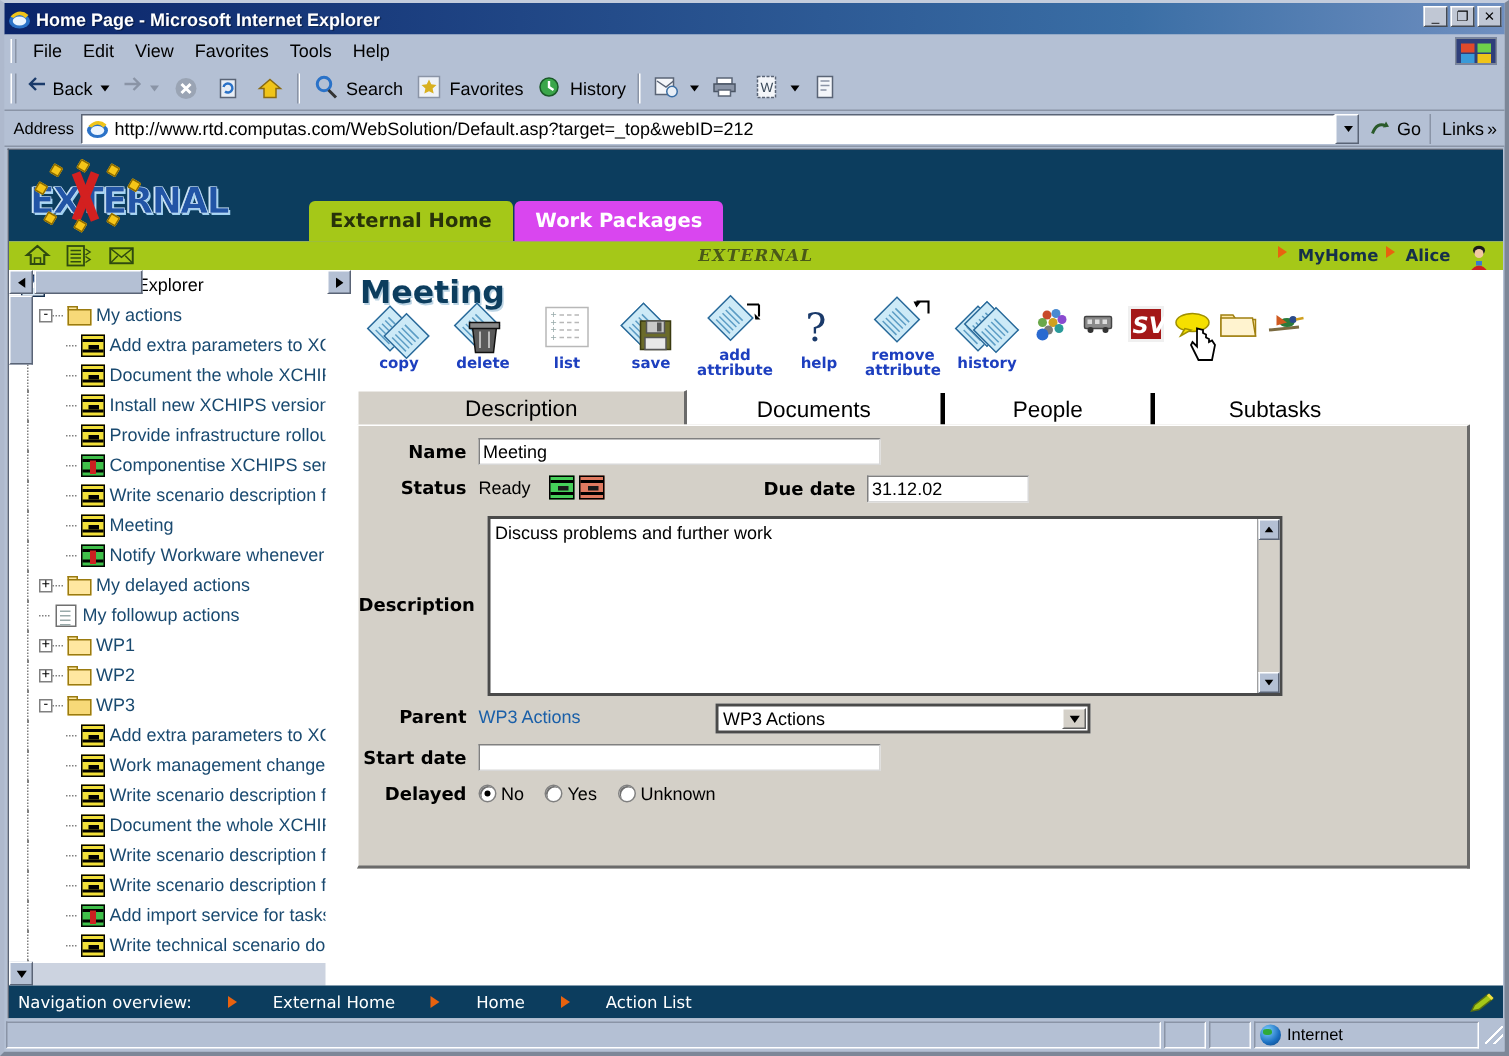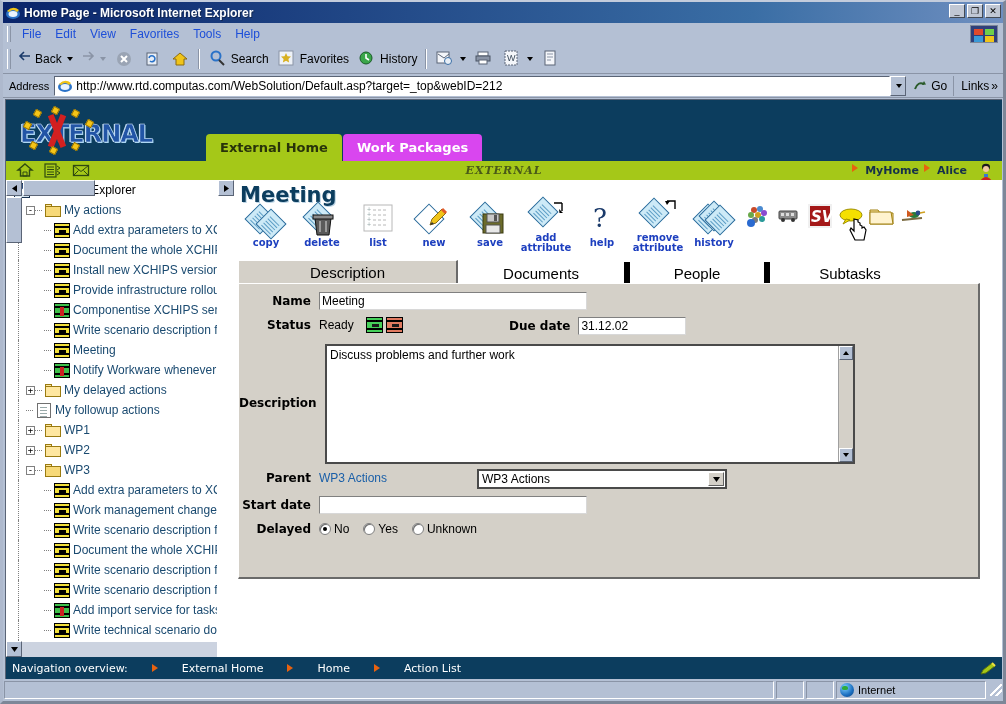--- a/index.html
+++ b/index.html
@@ -52,21 +52,21 @@
   #menubar {
     position: absolute; left: 0; top: 21px; right: 0; height: 22px;
     background: #b4c0d4;
     display: flex; align-items: center;
   }
   #menubar .grip {
     width: 4px; height: 16px; margin: 0 4px 0 4px;
     border-left: 1px solid #ffffff; border-right: 1px solid #8a94a6;
   }
   #menubar .mi {
-    padding: 2px 7px; color: #1d4ed8; font-size: 12px;
+    padding: 2px 7px; color: #000000; font-size: 12px;
   }
   #menu-logo {
     position: absolute; right: 5px; top: 2px;
     width: 28px; height: 18px;
     background: #2f3f7a;
     border: 1px solid #7d8798;
     overflow: hidden;
   }
   #menu-logo .sq { position:absolute; width: 9px; height: 6px; }
 
@@ -319,21 +319,21 @@
   .ctab {
     height: 22px; display:flex; align-items:center; justify-content:center;
     font-size: 15px; color:#000; background: #d4d0c8;
     border-top: 1px solid #ffffff; border-left: 1px solid #ffffff;
     border-right: 1px solid #808080;
   }
   .ctab.active {
     height: 24px; background: #d4d0c8; font-weight: normal;
     border-right: 2px solid #6a6a6a;
   }
-  .ctab.plain { background: #ffffff; border-top:none; border-left:none; border-right:6px solid #000000; }
+  .ctab.plain { background: #ffffff; border-top:none; border-left:none; border-right:3px solid #000000; }
 
   
   #panel {
     position: absolute; left: 4px; top: 103px; right: 22px; height: 296px;
     background: #d4d0c8;
     border-top: 1px solid #ffffff; border-left: 1px solid #ffffff;
     border-right: 2px solid #6a6a6a; border-bottom: 2px solid #6a6a6a;
   }
   .frow { position: absolute; display: flex; align-items: center; }
   .flabel {
@@ -960,31 +960,20 @@
                   <text x="6" y="8" font-size="7">+</text>
                     <text x="6" y="13" font-size="7">+</text>
                   <text x="6" y="18" font-size="7">+</text>
                     <text x="6" y="23" font-size="7">+</text>
                 </g>
               </svg>
             </span>
             <span class="cap">list</span>
           </div>
 
-          <div class="ibtn">
-            <span class="gico">
-              <span class="diamond" style="left:3px;top:4px;background:#ffffff"></span>
-              <svg width="22" height="22" viewBox="0 0 22 22" style="position:absolute;left:12px;top:2px">
-                <path d="M3 19 L5 13 L15 3 L19 7 L9 17 Z" fill="#f0c419" stroke="#8a6a10"></path>
-                <path d="M15 3 L19 7" stroke="#e05a2a" stroke-width="3"></path>
-                <path d="M3 19 L5 16 L7 18 Z" fill="#333"></path>
-              </svg>
-            </span>
-            <span class="cap">new</span>
-          </div>
 
           <div class="ibtn">
             <span class="gico">
               <span class="diamond dlines" style="left:3px;top:2px"></span>
               <svg width="22" height="22" viewBox="0 0 22 22" style="position:absolute;left:11px;top:9px">
                 <rect x="1" y="1" width="20" height="19" fill="#6b6b2a" stroke="#3a3a10"></rect>
                 <rect x="5" y="1" width="12" height="8" fill="#c8c8c8" stroke="#555"></rect>
                 <rect x="12" y="2" width="3" height="6" fill="#555"></rect>
                 <rect x="4" y="12" width="14" height="8" fill="#e8e8e8" stroke="#555"></rect>
               </svg>

